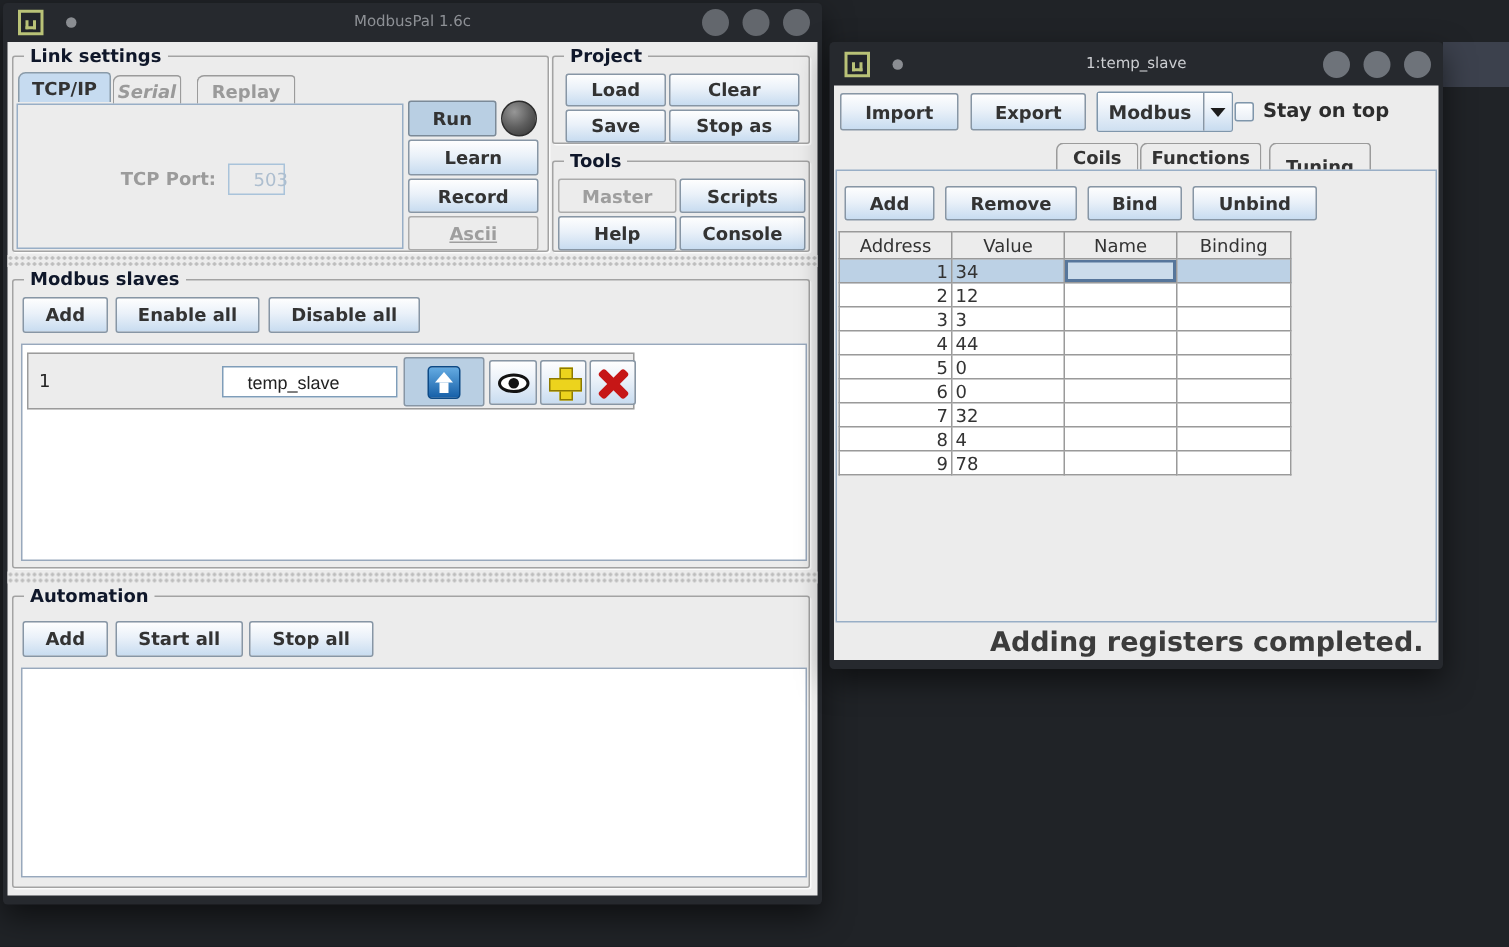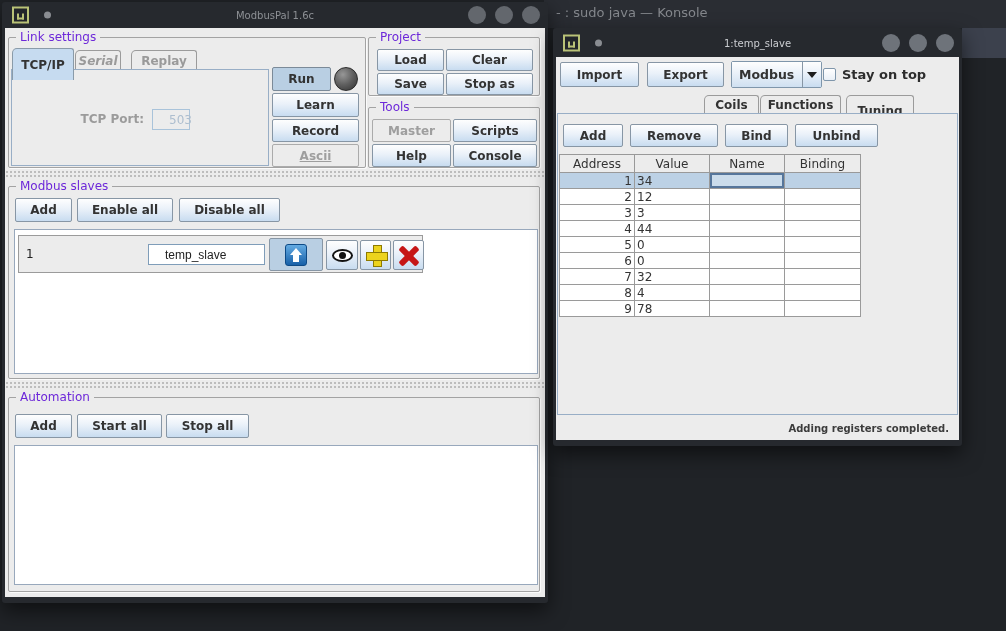--- a/index.html
+++ b/index.html
@@ -33,21 +33,21 @@
   .btn { position:absolute; display:flex; align-items:center; justify-content:center;
          font-size:12px; font-weight:bold; color:#333;
          background:linear-gradient(180deg,#fefefe 0%, #eaf1f9 45%, #c8dcf0 100%);
          border:1px solid #8796a5; border-radius:2px; cursor:default; }
   .btn.toggled { background:#b9cfe3; border-color:#7b8a98; }
   .btn.disabled { background:#ececec; color:#9e9e9e; border-color:#ababab; }
 
   .group { position:absolute; border:1px solid #a3a3a3; border-radius:2px;
            box-shadow:1px 1px 0 rgba(255,255,255,.8); }
   .group-title { position:absolute; top:-8px; left:7px; background:#ececec; padding:0 4px;
-                 font-size:12px; font-weight:normal; color:#6d28d9; white-space:nowrap; }
+                 font-size:12px; font-weight:bold; color:#0f172a; white-space:nowrap; }
 
   .tab { position:absolute; display:flex; align-items:center; justify-content:center;
          font-size:12px; font-weight:bold; color:#333; background:#ececec;
          border:1px solid #9b9b9b; border-bottom:none; border-radius:5px 3px 0 0; }
   .tab.sel { background:#c6dbf0; border-color:#8a9ba9; z-index:2; }
   .tab.dim { color:#9a9a9a; }
   .tabpanel { position:absolute; background:#ececec; border:1px solid #98aec6; }
 
   .tfield { position:absolute; font-size:12px; background:#fff; border:1px solid #7f9db9;
             display:flex; align-items:center; padding-left:16px; color:#222; }
@@ -104,51 +104,48 @@
 
   
   table.regs { position:absolute; border-collapse:collapse; font-size:12px; color:#333; background:#ececec; }
   table.regs th { font-weight:normal; background:#ececec; border:1px solid #999; height:18px; text-align:center; padding:0 4px; }
   table.regs td { background:#fff; border-right:1px solid #9a9a9a; border-bottom:1px solid #9a9a9a; height:16px; padding:0 2px; }
   table.regs td:first-child { border-left:1px solid #9a9a9a; text-align:right; }
   table.regs tr.sel td { background:#bcd1e5; }
   table.regs tr.sel td.focus { background:#cbdceb; box-shadow:inset 0 0 0 2px #56769b; }
 
   .statusbar { position:absolute; left:0; right:0; bottom:0; height:23px; display:flex; align-items:center;
-               justify-content:flex-end; padding-right:10px; font-size:10px; font-weight:bold; color:#3c3c3c; }
+               justify-content:flex-end; padding-right:10px; font-size:18px; font-weight:bold; color:#3c3c3c; }
   .grayb { font-weight:bold; color:#9b9b9b; font-size:12px; position:absolute; }
 </style>
 </head>
 <body>
 
 <div class="screen">
 
-  <div class="konsole-bar">
-    <div class="ktitle">- : sudo java — Konsole</div>
-  </div>
   <div class="konsole-band"></div>
 
   <div class="jwindow" style="left:2px; top:2px; width:546px; height:601px;">
     <div class="titlebar">
       <div class="win-icon">
           <div class="glyph"></div>
         </div>
       <div class="tb-dot"></div>
       <div class="tb-title">ModbusPal 1.6c</div>
       <div class="tb-circles">
         <div class="tb-circle"></div>
         <div class="tb-circle"></div>
         <div class="tb-circle"></div>
       </div>
     </div>
     <div class="win-body" style="height:569px;">
 
       <div class="group" style="left:3px; top:9px; width:358px; height:131px;">
         <span class="group-title">Link settings</span>
-        <div class="tab sel" style="left:3px; top:10px; width:62px; height:32px;">TCP/IP</div>
+        <div class="tab sel" style="left:3px; top:10px; width:62px; height:20px;">TCP/IP</div>
         <div class="tab dim" style="left:66px; top:12px; width:46px; height:20px;font-style:italic;">Serial</div>
         <div class="tab dim" style="left:122px; top:12px; width:66px; height:20px;">Replay</div>
         <div class="tabpanel" style="left:2px; top:31px; width:258px; height:97px;">
           <span class="grayb" style="left:20px; top:42px; width:112px; text-align:right;">TCP Port:</span>
           <div class="tfield disabled" style="left:140px; top:39px; width:38px; height:21px;">503</div>
         </div>
         <div class="btn toggled" style="left:263px; top:29px; width:59px; height:24px;">Run</div>
         <div class="led" style="left:325px; top:29px;"></div>
         <div class="btn" style="left:263px; top:55px; width:87px; height:24px;">Learn</div>
         <div class="btn" style="left:263px; top:81px; width:87px; height:23px;">Record</div>

